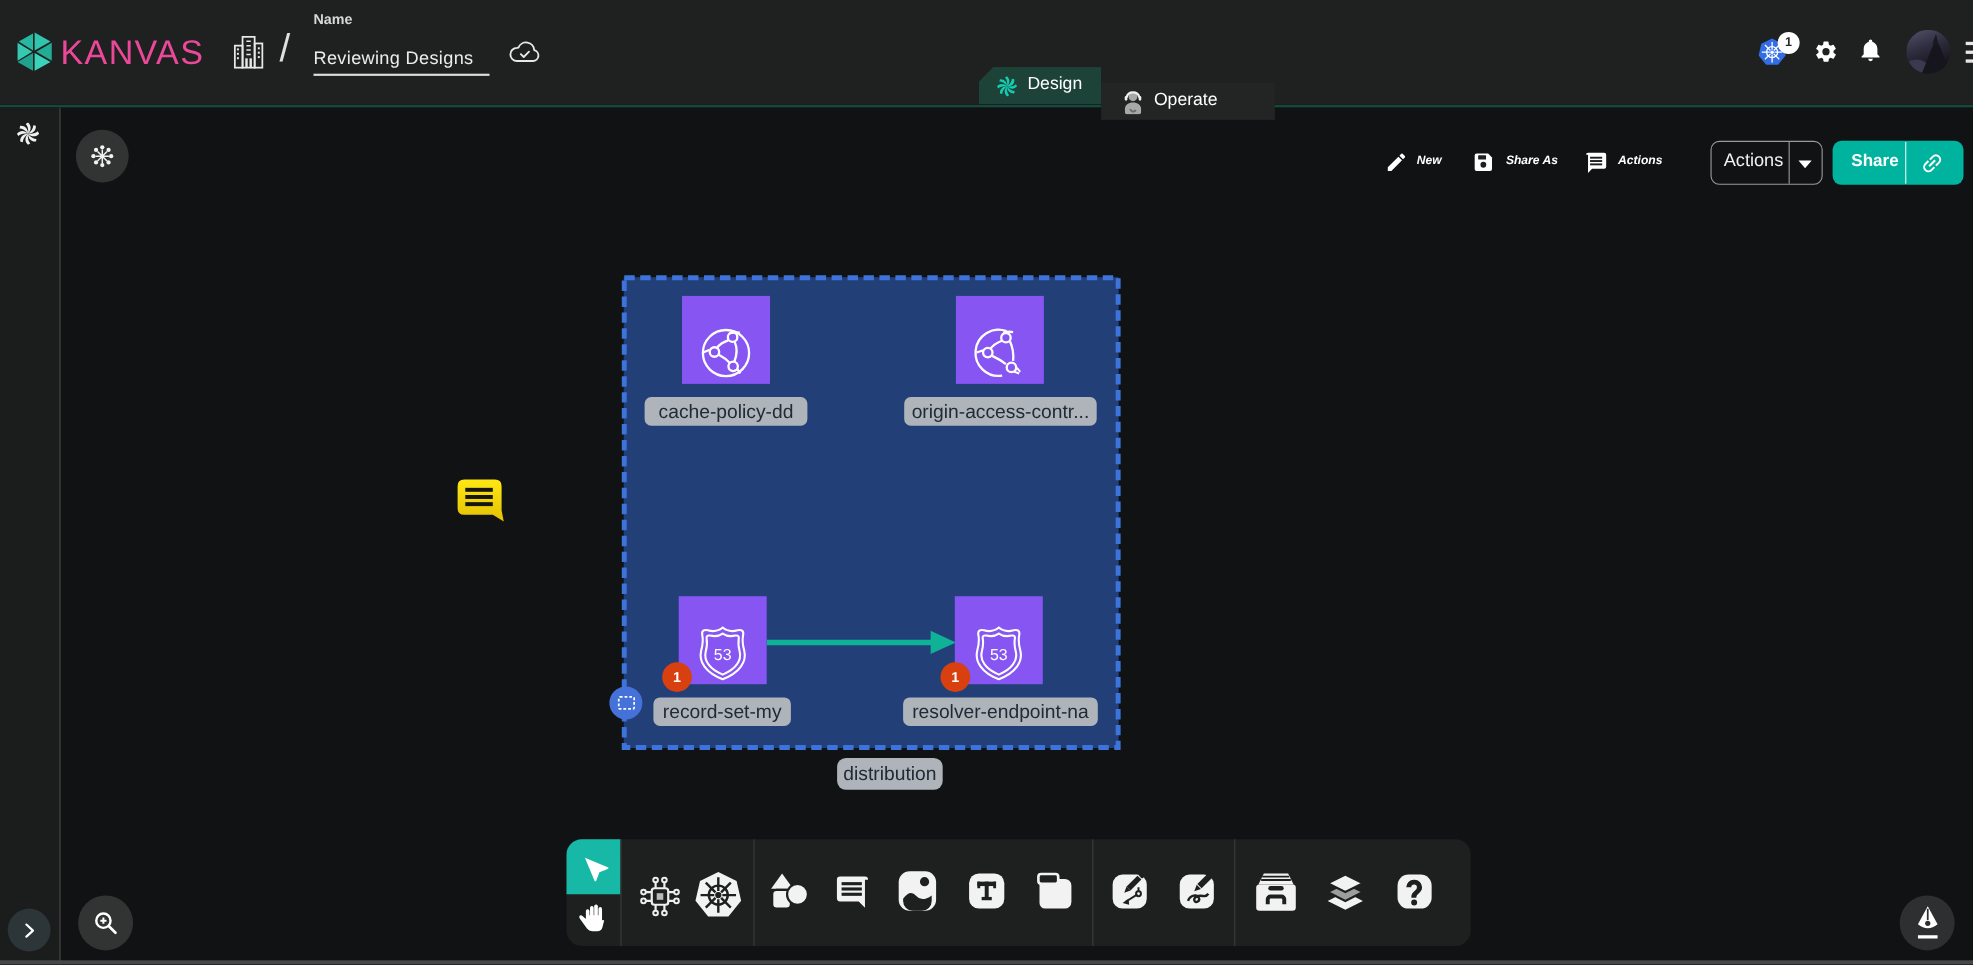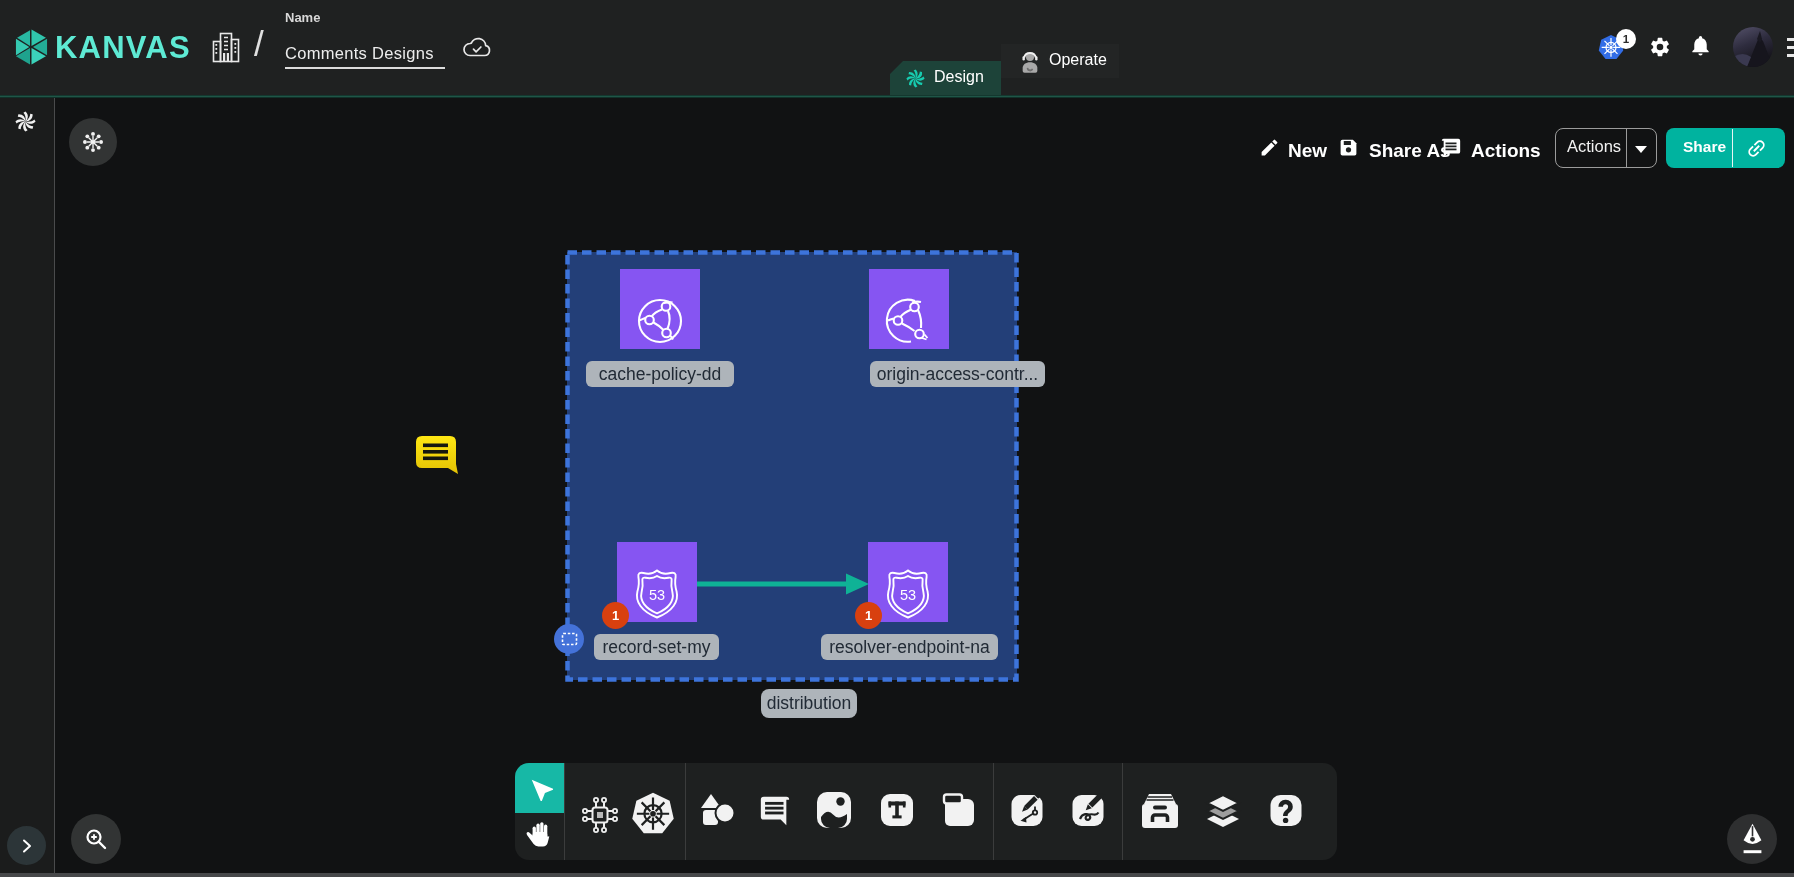--- a/index.html
+++ b/index.html
@@ -4,47 +4,47 @@
 <style>
 html,body{margin:0;padding:0;background:#111213;}
 #app{position:relative;width:1794px;height:877px;background:#111213;overflow:hidden;
   font-family:"Liberation Sans",sans-serif;}
 .abs{position:absolute;}
 
 #header{position:absolute;left:0;top:0;width:1794px;height:95px;background:#1f2121;}
 #hline{position:absolute;left:0;top:95px;width:1794px;height:3px;
   background:linear-gradient(180deg,#0e2a23,#1f5547,#0a1f1a);}
 #klogo{position:absolute;left:13px;top:28px;}
-#ktext{position:absolute;left:55px;top:30px;font-size:31px;font-weight:bold;
-  color:#5eead4;letter-spacing:1.2px;}
+#ktext{position:absolute;left:55px;top:30px;font-size:31px;font-weight:normal;
+  color:#ec4899;letter-spacing:1.2px;}
 #bldg{position:absolute;left:212px;top:32px;}
 #slash{position:absolute;left:254px;top:24px;font-size:35px;font-weight:300;color:#e0e0e0;}
 #nmlab{position:absolute;left:285px;top:10px;font-size:13px;font-weight:bold;color:#d8d8d8;}
 #nmval{position:absolute;left:285px;top:44px;font-size:16.5px;color:#ececec;letter-spacing:0.3px;}
 #nmline{position:absolute;left:285px;top:67px;width:160px;height:2px;background:#dcdcdc;}
 #cloud{position:absolute;left:462px;top:34px;}
 #tabDesign{position:absolute;left:890px;top:61px;width:111px;height:34px;background:#1d4339;
   clip-path:polygon(13px 0,111px 0,111px 34px,0 34px,0 13px);}
 #tabDesign span{position:absolute;left:44px;top:7px;font-size:16px;color:#fff;}
 #tabDesign svg{position:absolute;left:16px;top:8px;}
-#tabOperate{position:absolute;left:1001px;top:44px;width:118px;height:34px;background:#232525;}
+#tabOperate{position:absolute;left:1001px;top:75px;width:118px;height:34px;background:#232525;padding-left:40px;}
 #tabOperate span{position:absolute;left:48px;top:7px;font-size:16px;color:#fff;}
 #tabOperate svg{position:absolute;left:18px;top:6px;}
 .hicon{position:absolute;top:34px;}
 #badge1{position:absolute;left:1616px;top:29px;width:20px;height:20px;border-radius:50%;
   background:#fff;color:#2a2a2a;font-size:11.5px;font-weight:bold;text-align:center;line-height:20px;}
 #avatar{position:absolute;left:1733px;top:27px;width:40px;height:40px;border-radius:50%;overflow:hidden;}
 #burger div{position:absolute;left:1787px;width:10px;height:3px;background:#e8e8e8;}
 
 #sidebar{position:absolute;left:0;top:98px;width:54px;height:779px;background:#1b1c1c;}
 #sidebar-line{position:absolute;left:54px;top:98px;width:1px;height:779px;background:#9a9a9a;opacity:.42;}
 .cirbtn{position:absolute;border-radius:50%;background:#323434;display:flex;
   align-items:center;justify-content:center;}
 
-.actlbl{position:absolute;top:140px;font-size:19px;font-weight:bold;color:#fff;}
+.actlbl{position:absolute;top:140px;font-size:11px;font-weight:bold;color:#fff;font-style:italic;}
 #btnActions{position:absolute;left:1555px;top:128px;width:102px;height:40px;border:1px solid #9b9b9b;
   border-radius:8px;box-sizing:border-box;padding-left:36px;}
 #btnActions .t{position:absolute;left:11px;top:8px;font-size:16.5px;color:#f2f2f2;}
 #btnActions .dv{position:absolute;left:70px;top:0;width:1px;height:38px;background:#9b9b9b;}
 #btnShare{position:absolute;left:1666px;top:128px;width:119px;height:40px;background:#00b39f;border-radius:8px;}
 #btnShare .t{position:absolute;left:17px;top:10px;font-size:15.5px;font-weight:bold;color:#fff;}
 #btnShare .dv{position:absolute;left:66px;top:1px;width:1px;height:38px;background:#e8f5f3;}
 
 #selrect{position:absolute;left:567px;top:252px;width:450px;height:428px;background:#233f78;}
 .node{position:absolute;width:80px;height:80px;background:#8655f2;display:flex;align-items:flex-end;justify-content:center;}
@@ -88,21 +88,21 @@
   <rect x="3.4" y="12" width="1.8" height="1.8"></rect>
         <rect x="3.4" y="16" width="1.8" height="1.8"></rect>
   <rect x="3.4" y="20" width="1.8" height="1.8"></rect>
         <rect x="22.4" y="11" width="1.8" height="1.8"></rect>
   <rect x="22.4" y="15" width="1.8" height="1.8"></rect>
         <rect x="22.4" y="19" width="1.8" height="1.8"></rect>
  </g>
 </svg>
 <div id="slash">/</div>
 <div id="nmlab">Name</div>
-<div id="nmval">Comments Designs</div>
+<div id="nmval">Reviewing Designs</div>
 <div id="nmline"></div>
 <svg id="cloud" width="30" height="26" viewBox="0 0 30 26">
  <path d="M8 21.5 h14.5 a5 5 0 0 0 1.2-9.85 A7.5 7.5 0 0 0 9.3 9.2 L8 9.5 a6 6 0 0 0 0 12z" fill="none" stroke="#e8e8e8" stroke-width="1.7" stroke-linejoin="round"></path>
  <path d="M11.5 15.2 l2.6 2.6 4.8-4.8" fill="none" stroke="#e8e8e8" stroke-width="1.7" stroke-linecap="round" stroke-linejoin="round"></path>
 </svg>
 <div id="tabDesign">
  <svg width="19" height="19" viewBox="0 0 100 100">
   <g fill="#17cbaf">
    <path d="M50 2 C66 16 64 36 50 50 C53 30 48 16 40 8 Z"></path>
    <path d="M84 16 C88 37 74 51 50 50 C67 40 75 27 76 16 Z" transform="rotate(0 50 50)"></path>
@@ -210,21 +210,21 @@
 <div class="node" style="left:868px;top:542px;">
  <svg width="52" height="56" viewBox="0 0 52 56">
   <g fill="none" stroke="#fff" stroke-width="1.9">
    <path d="M26 4.5 C29.5 7.5 34 8.6 39.5 7 C43 6 45.3 7.6 44.6 11 C43.6 16 44.3 21 45.6 25.5 C48 35.5 41.5 45.5 26 51.5 C10.5 45.5 4 35.5 6.4 25.5 C7.7 21 8.4 16 7.4 11 C6.7 7.6 9 6 12.5 7 C18 8.6 22.5 7.5 26 4.5 Z"></path>
    <path d="M26 10 C28.8 12 32.8 12.8 37.5 11.8 C39.8 11.3 41 12.3 40.6 14.5 C39.9 18.7 40.5 23 41.5 26.8 C43.3 34.5 38 42.3 26 47.3 C14 42.3 8.7 34.5 10.5 26.8 C11.5 23 12.1 18.7 11.4 14.5 C11 12.3 12.2 11.3 14.5 11.8 C19.2 12.8 23.2 12 26 10 Z"></path>
   </g>
   <text x="26" y="34" text-anchor="middle" font-family="Liberation Sans, sans-serif" font-size="14.5" fill="#fff">53</text>
  </svg>
 </div>
 <div class="nlabel" style="left:586px;top:361px;width:148px;">cache-policy-dd</div>
-<div class="nlabel" style="left:870px;top:361px;width:175px;">origin-access-contr...</div>
+<div class="nlabel" style="left:822px;top:361px;width:175px;">origin-access-contr...</div>
 <div class="nlabel" style="left:594px;top:634px;width:125px;">record-set-my</div>
 <div class="nlabel" style="left:821px;top:634px;width:177px;">resolver-endpoint-na</div>
 <div class="nlabel" style="left:745px;top:689px;width:96px;height:29px;line-height:29px;border-radius:8px;margin-left:16px;">distribution</div>
 <div class="badge" style="left:602px;top:602px;">1</div>
 <div class="badge" style="left:855px;top:602px;">1</div>
 <svg class="abs" style="left:414px;top:434px" width="46" height="46" viewBox="0 0 46 46">
  <defs>
         <linearGradient id="yg" x1="0" y1="0" x2="0" y2="1">
   <stop offset="0" stop-color="#ffe713"></stop>
           <stop offset="1" stop-color="#e3c104"></stop>

